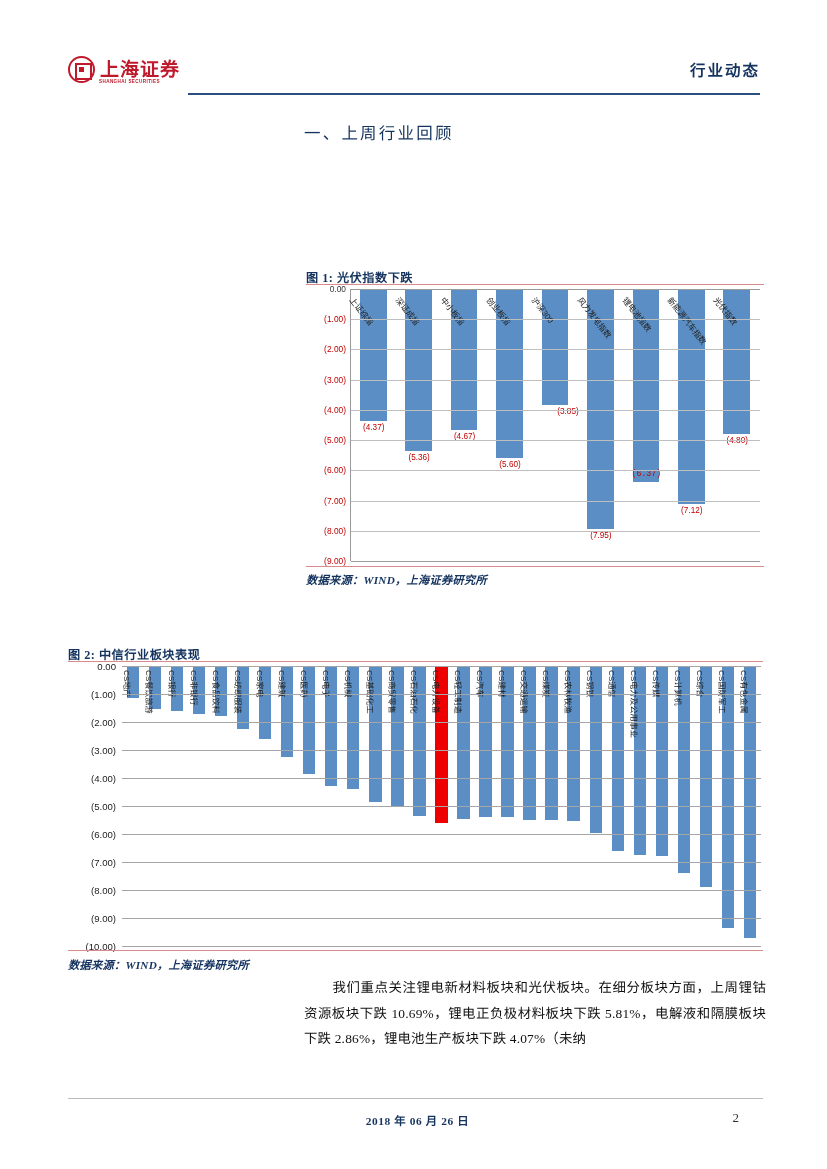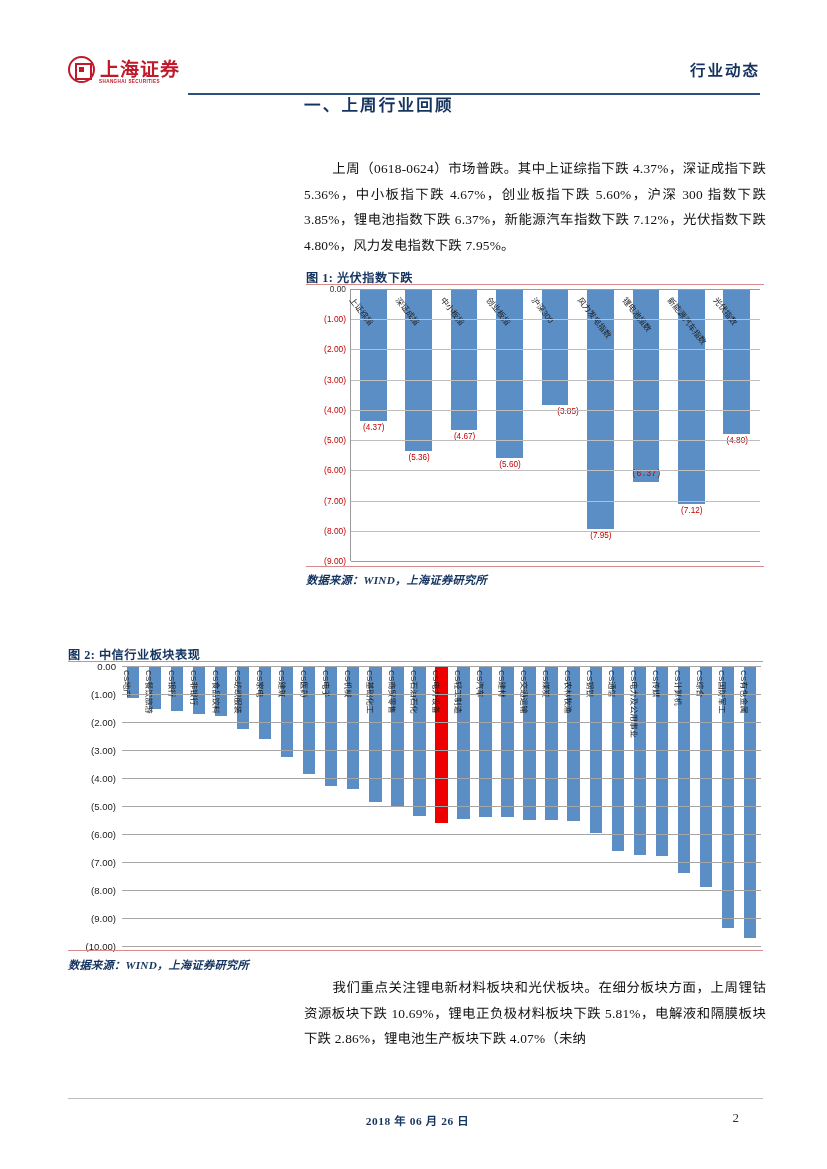--- a/index.html
+++ b/index.html
@@ -47,22 +47,22 @@
     font-weight: 700; font-size: 15.5px; color:#14335e; letter-spacing: 2px;
     white-space: nowrap;
   }
   .header-rule {
     position:absolute; left:120px; right:0; top: 41px; height: 2.4px;
     background:#2c4f80;
   }
 
   
   .section-heading {
-    position:absolute; left: 304px; top: 92px;
-    font-size: 16.5px; font-weight: 700; color:#14335e; letter-spacing: 2.2px;
+    position:absolute; left: 304px; top: 120px;
+    font-size: 16.5px; font-weight: 400; color:#14335e; letter-spacing: 2.2px;
     white-space: nowrap;
   }
 
   
   .para {
     position: absolute;
     font-size: 13.4px; line-height: 25.5px; color:#111;
     text-align: justify; text-justify: inter-ideograph;
     letter-spacing: .2px;
   }
@@ -185,21 +185,20 @@
       <div class="logo-seal"></div>
       <div class="logo-text">上海证券</div>
     </div>
     <div class="logo-sub">SHANGHAI SECURITIES</div>
     <div class="header-title">行业动态</div>
     <div class="header-rule"></div>
   </div>
 
   <div class="section-heading">一、上周行业回顾</div>
 
-  <div class="para" id="para-1"><span class="ind"></span><span>上周（0618-0624）市场普跌。其中上证综指下跌 4.37%，深证成指下跌 5.36%，中小板指下跌 4.67%，创业板指下跌 5.60%，沪深 300 指数下跌 3.85%，锂电池指数下跌 6.37%，新能源汽车指数下跌 7.12%，光伏指数下跌 4.80%，风力发电指数下跌 7.95%。</span></div>
 
   <div class="fig-title" id="fig1-title">图 1:  光伏指数下跌</div>
   <div class="fig-rule" id="fig1-rule"></div>
 
   <div id="chart1">
     <div class="c1-ylabels">
         <span class="zero" style="top: 0px;">0.00</span>
         <span style="top: 30.2222px;">(1.00)</span>
         <span style="top: 60.4444px;">(2.00)</span>
         <span style="top: 90.6667px;">(3.00)</span>

